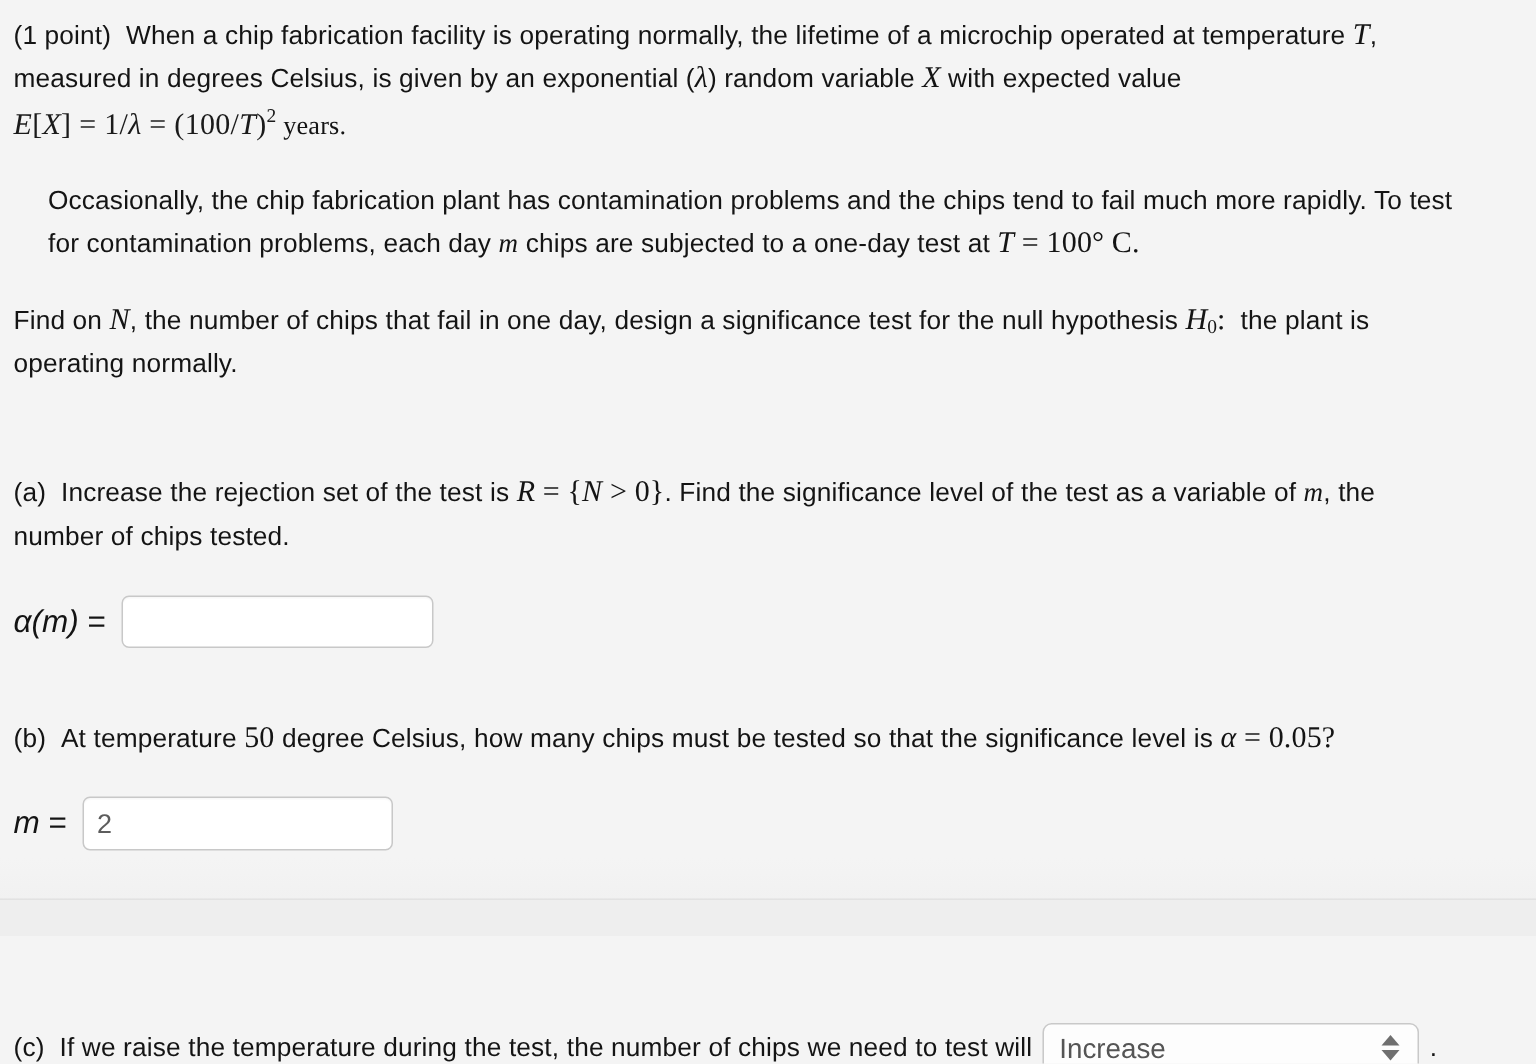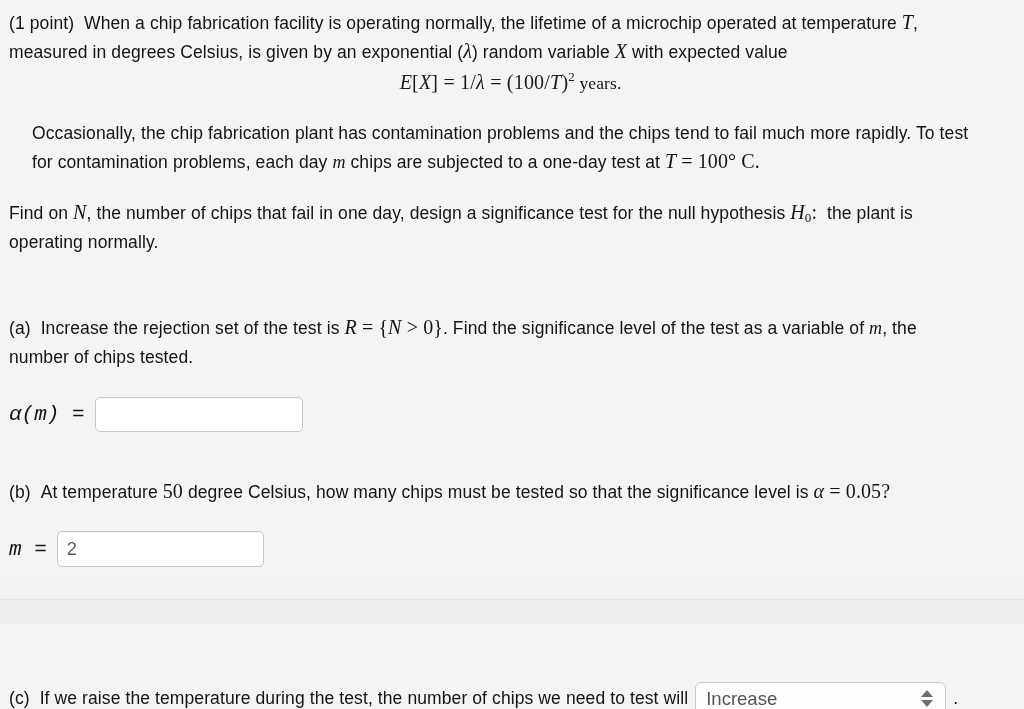--- a/index.html
+++ b/index.html
@@ -72,31 +72,30 @@
     font-style: normal;
     font-size: 13px;
     vertical-align: -3px;
     line-height: 0;
   }
   .eqline {
     font-family: "Liberation Serif", "DejaVu Serif", serif;
     font-size: 21px;
     line-height: 30px;
     letter-spacing: 0.2px;
-    text-align: center;
   }
 
   
   .answer-row {
     display: flex;
     align-items: center;
     gap: 10px;
   }
   .answer-label {
-    font-family: Liberation Mono, monospace;
+    font-family: Liberation Sans, sans-serif;
     font-style: italic;
     font-size: 21px;
     color: #141414;
     white-space: nowrap;
   }
   .answer-label .eq {
     font-style: normal;
   }
   .text-input {
     background: #ffffff;

